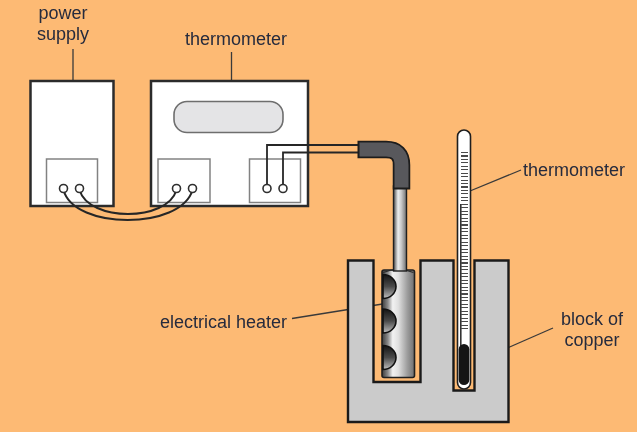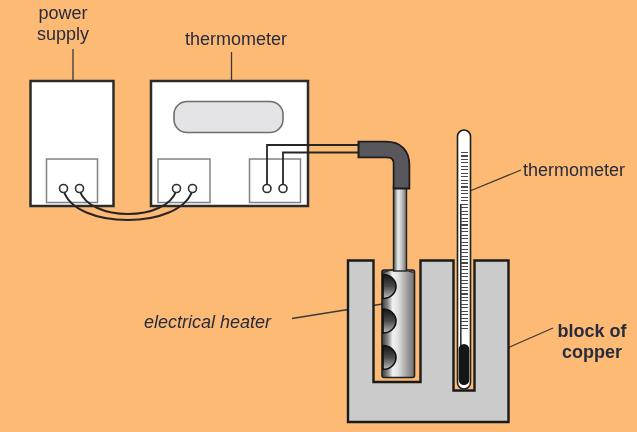--- a/index.html
+++ b/index.html
@@ -100,16 +100,16 @@
     <rect x="457.5" y="130" width="13" height="259" rx="6.5" fill="#ffffff" stroke="#1f1f1f" stroke-width="1.6"></rect>
     <line x1="460.8" y1="204" x2="460.8" y2="346" stroke="#333333" stroke-width="1.6"></line>
     <rect x="458.7" y="344" width="10.6" height="41" rx="5.3" fill="#151515"></rect>
   </svg>
 
   <div id="therm-ticks"></div>
 
   <div class="lbl" style="left:29px;top:3px;width:68px;">power supply</div>
   <div class="lbl" style="left:177px;top:29px;width:118px;">thermometer</div>
   <div class="lbl single" style="left:523px;top:160px;">thermometer</div>
-  <div class="lbl single" style="left:144px;top:312px;font-style:italic;">electrical heater</div>
-  <div class="lbl" style="left:552px;top:321px;width:80px;font-weight:bold;">block of copper</div>
+  <div class="lbl single" style="left:160px;top:312px;">electrical heater</div>
+  <div class="lbl" style="left:552px;top:309px;width:80px;">block of copper</div>
 
 </div>
 
 </body></html>

